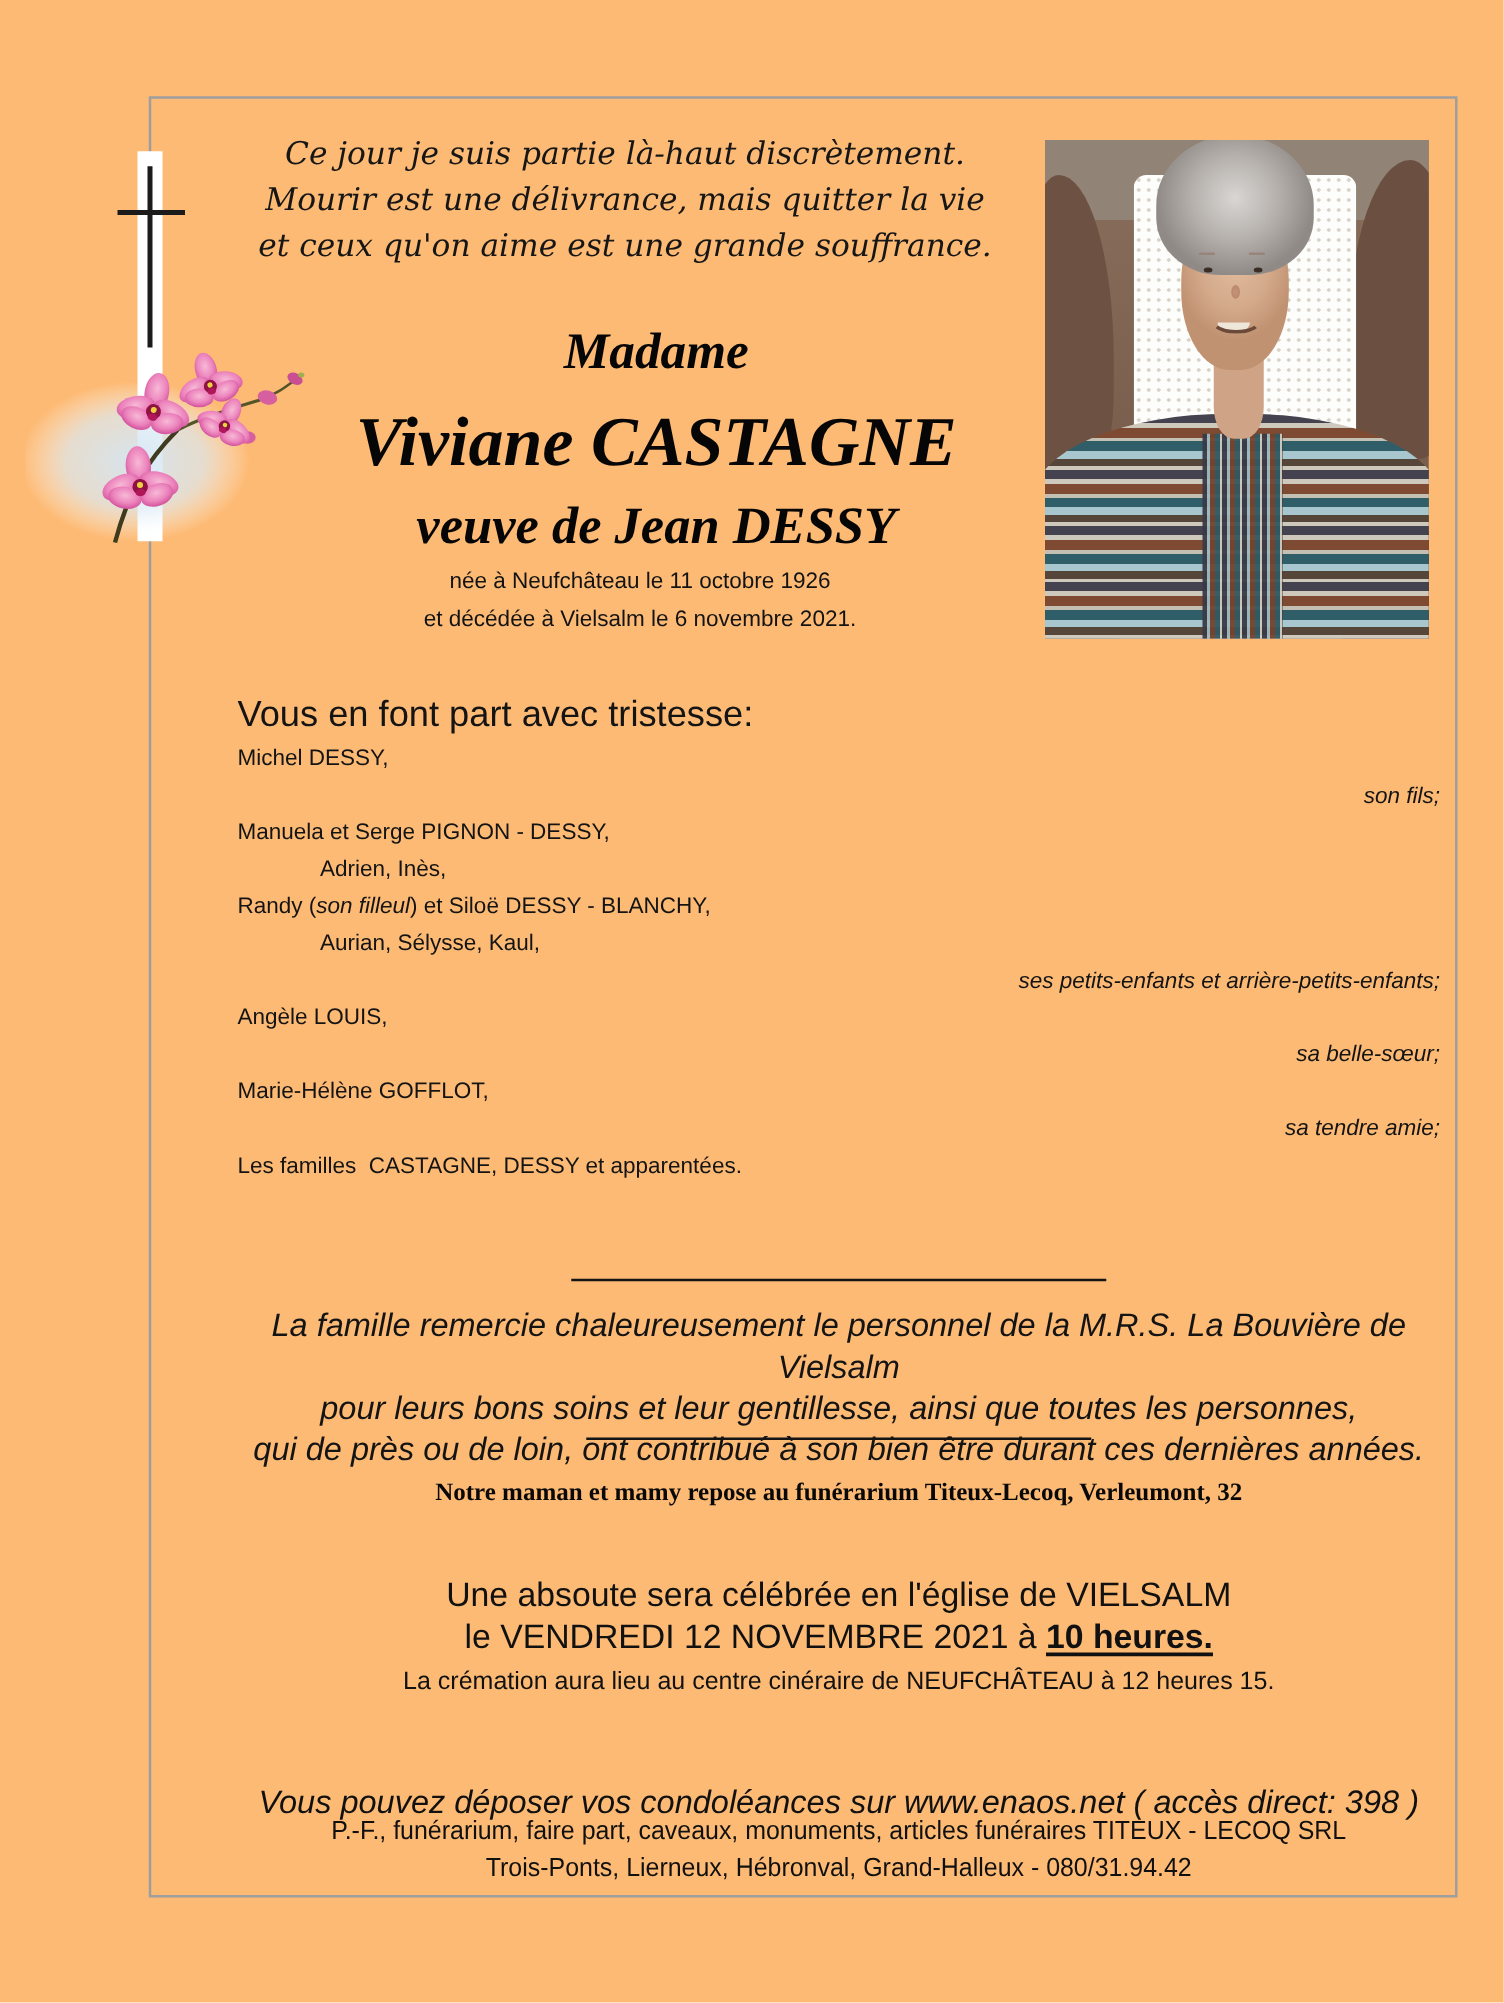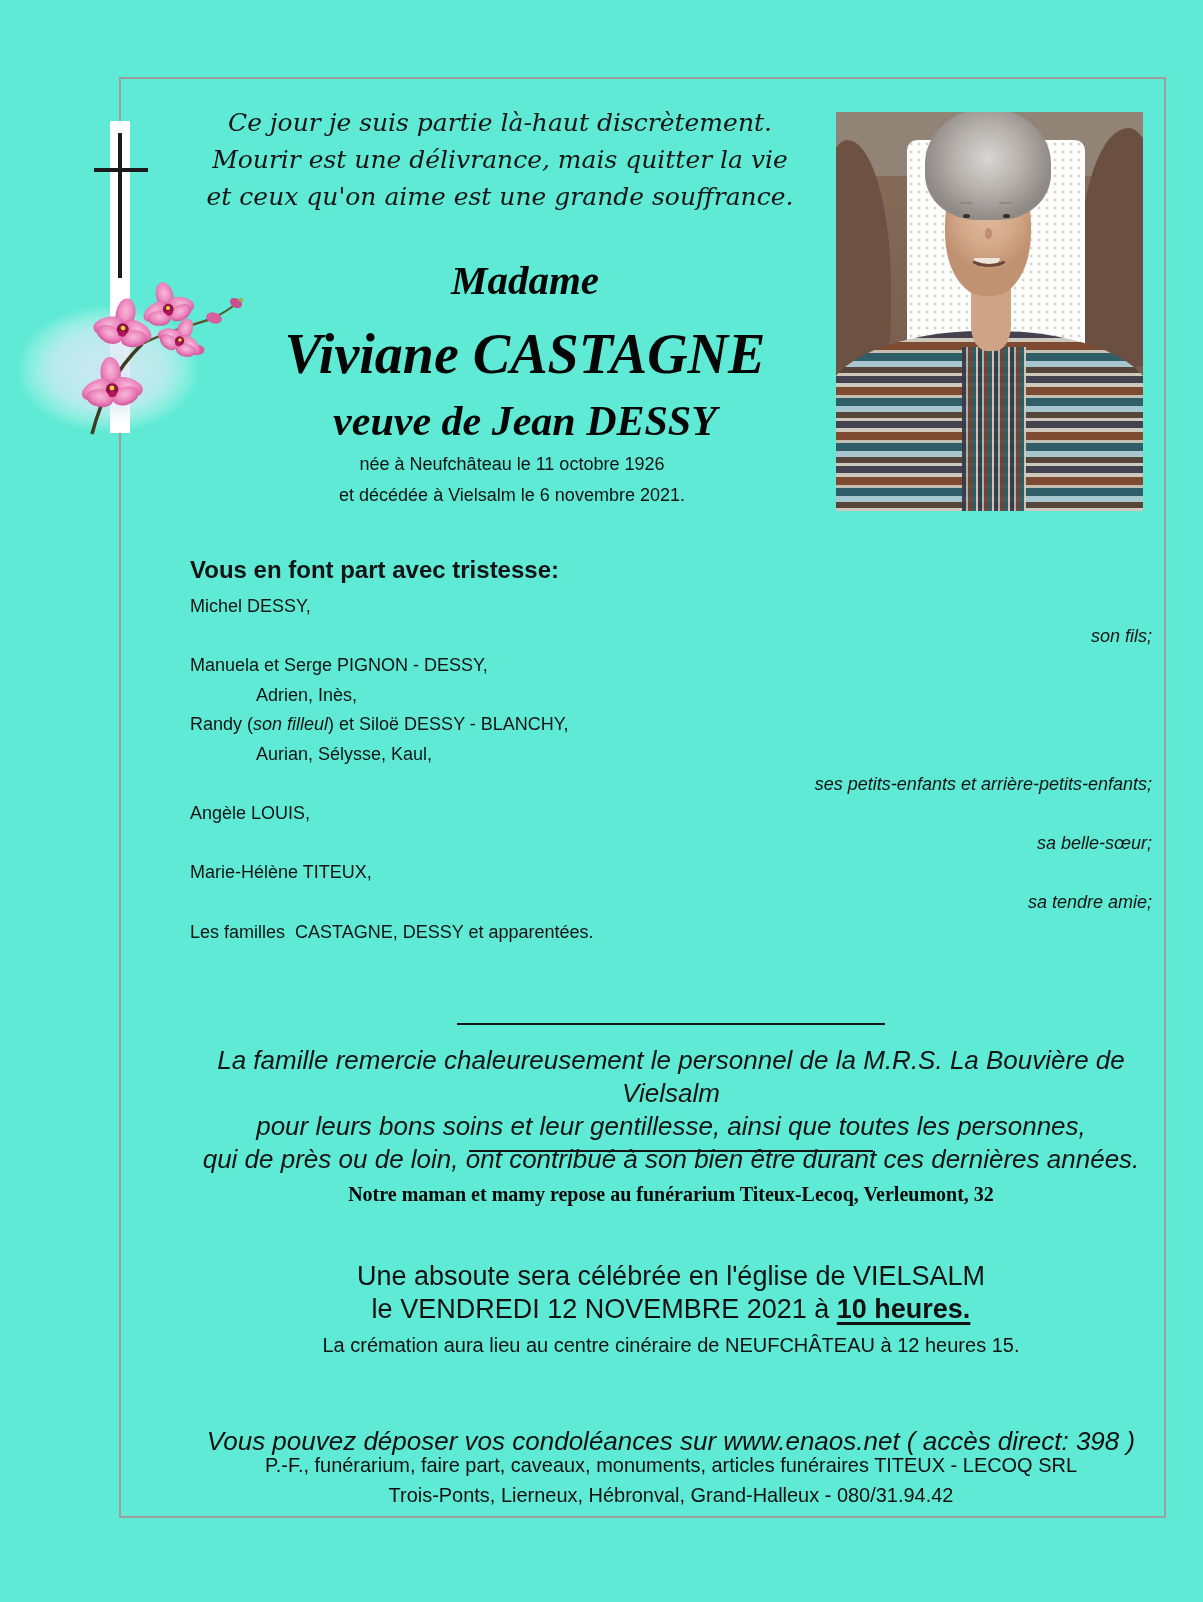--- a/index.html
+++ b/index.html
@@ -1,16 +1,16 @@
 <!DOCTYPE html>
 <html><head>
 <meta charset="utf-8">
 <style>
   html,body{margin:0;padding:0;background:#ffffff;}
-  .page{position:relative;width:1203px;height:1602px;background:#5eead4;overflow:hidden;
+  .page{position:relative;width:1203px;height:1602px;background:#fdba74;overflow:hidden;
         font-family:"Liberation Sans", sans-serif;color:#111;}
   
   .frame{position:absolute;left:119px;top:77px;width:1047px;height:1441px;
          border:2.5px solid #9e9e9e;box-sizing:border-box;}
   .frame-gap{position:absolute;left:110px;top:121px;width:20px;height:312px;background:#ffffff;}
   
   .cross-v{position:absolute;left:118px;top:133px;width:3.5px;height:145px;background:#1b1b1b;}
   .cross-h{position:absolute;left:94px;top:168px;width:54px;height:3.5px;background:#1b1b1b;}
   
   .flower{position:absolute;left:20px;top:274px;width:238px;height:164px;}
@@ -51,21 +51,21 @@
   .ph-hair{position:absolute;left:29%;top:-1%;width:41%;height:28%;
            background:radial-gradient(50% 55% at 50% 45%, #d9d6d3 0%, #b5b0ac 55%, #8f8a86 100%);
            border-radius:55% 55% 45% 45%;}
   .ph-eye{position:absolute;width:7px;height:4.5px;background:#3a2d26;border-radius:50%;}
   .ph-brow{position:absolute;width:13px;height:2.5px;background:#97857a;border-radius:2px;}
   .ph-nose{position:absolute;width:7px;height:11px;background:radial-gradient(#c59478,#b78366);border-radius:50%;}
   .ph-smile{position:absolute;width:36px;height:17px;border:3px solid transparent;
             border-bottom-color:#6c4a3a;border-radius:50%;}
   .ph-teeth{position:absolute;width:26px;height:6px;background:#efe6da;border-radius:0 0 10px 10px;}
   
-  .intro{position:absolute;left:190px;top:556px;width:962px;font-size:24px;color:#141414;font-weight:bold;}
+  .intro{position:absolute;left:190px;top:556px;width:962px;font-size:29px;color:#141414;}
   .family{position:absolute;left:190px;top:592px;width:962px;font-size:18px;color:#141414;}
   .fl{height:29.6px;line-height:29.6px;white-space:pre;}
   .fl.indent{padding-left:66px;}
   .fl.role{text-align:right;font-style:italic;}
   .fl .it{font-style:italic;}
   .centercol{position:absolute;left:190px;width:962px;text-align:center;}
   .divider{border-top:2.5px solid #141414;margin:0 auto;}
   .thanks{top:1044px;font-style:italic;font-size:26px;line-height:33px;color:#141414;}
   .wake{top:1178px;font-family:"Liberation Serif", serif;font-weight:bold;font-size:20px;line-height:33px;color:#080808;}
   .service{top:1260px;font-size:27px;line-height:33px;}
@@ -168,21 +168,21 @@
   <div class="family">
     <div class="fl">Michel DESSY,</div>
     <div class="fl role">son fils;</div>
     <div class="fl">Manuela et Serge PIGNON - DESSY,</div>
     <div class="fl indent">Adrien, Inès,</div>
     <div class="fl"><span>Randy (</span><span class="it">son filleul</span><span>) et Siloë DESSY - BLANCHY,</span></div>
     <div class="fl indent">Aurian, Sélysse, Kaul,</div>
     <div class="fl role">ses petits-enfants et arrière-petits-enfants;</div>
     <div class="fl">Angèle LOUIS,</div>
     <div class="fl role">sa belle-sœur;</div>
-    <div class="fl">Marie-Hélène TITEUX,</div>
+    <div class="fl">Marie-Hélène GOFFLOT,</div>
     <div class="fl role">sa tendre amie;</div>
     <div class="fl">Les familles  CASTAGNE, DESSY et apparentées.</div>
   </div>
 
   <div class="centercol" style="top:1023px;">
     <div class="divider" style="width:428px;"></div>
   </div>
 
   <div class="centercol thanks">
     <div>La famille remercie chaleureusement le personnel de la M.R.S. La Bouvière de Vielsalm</div>

